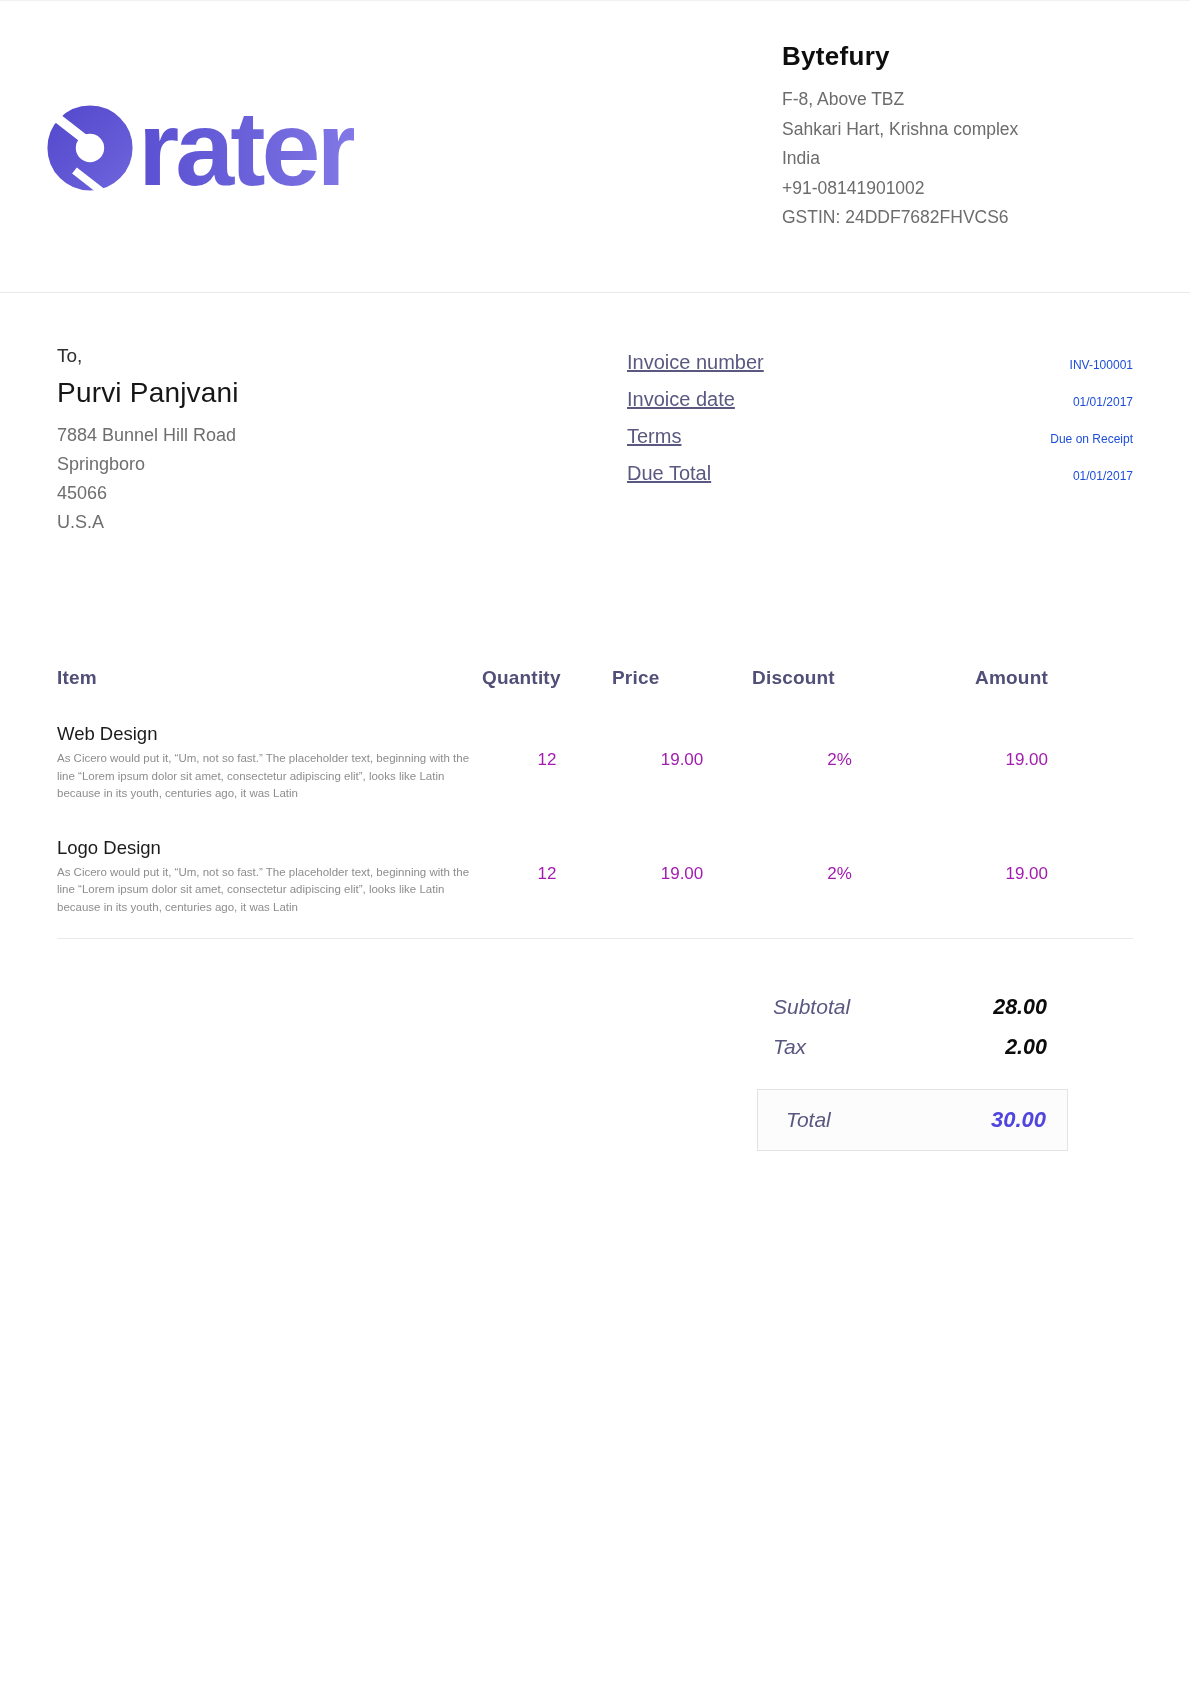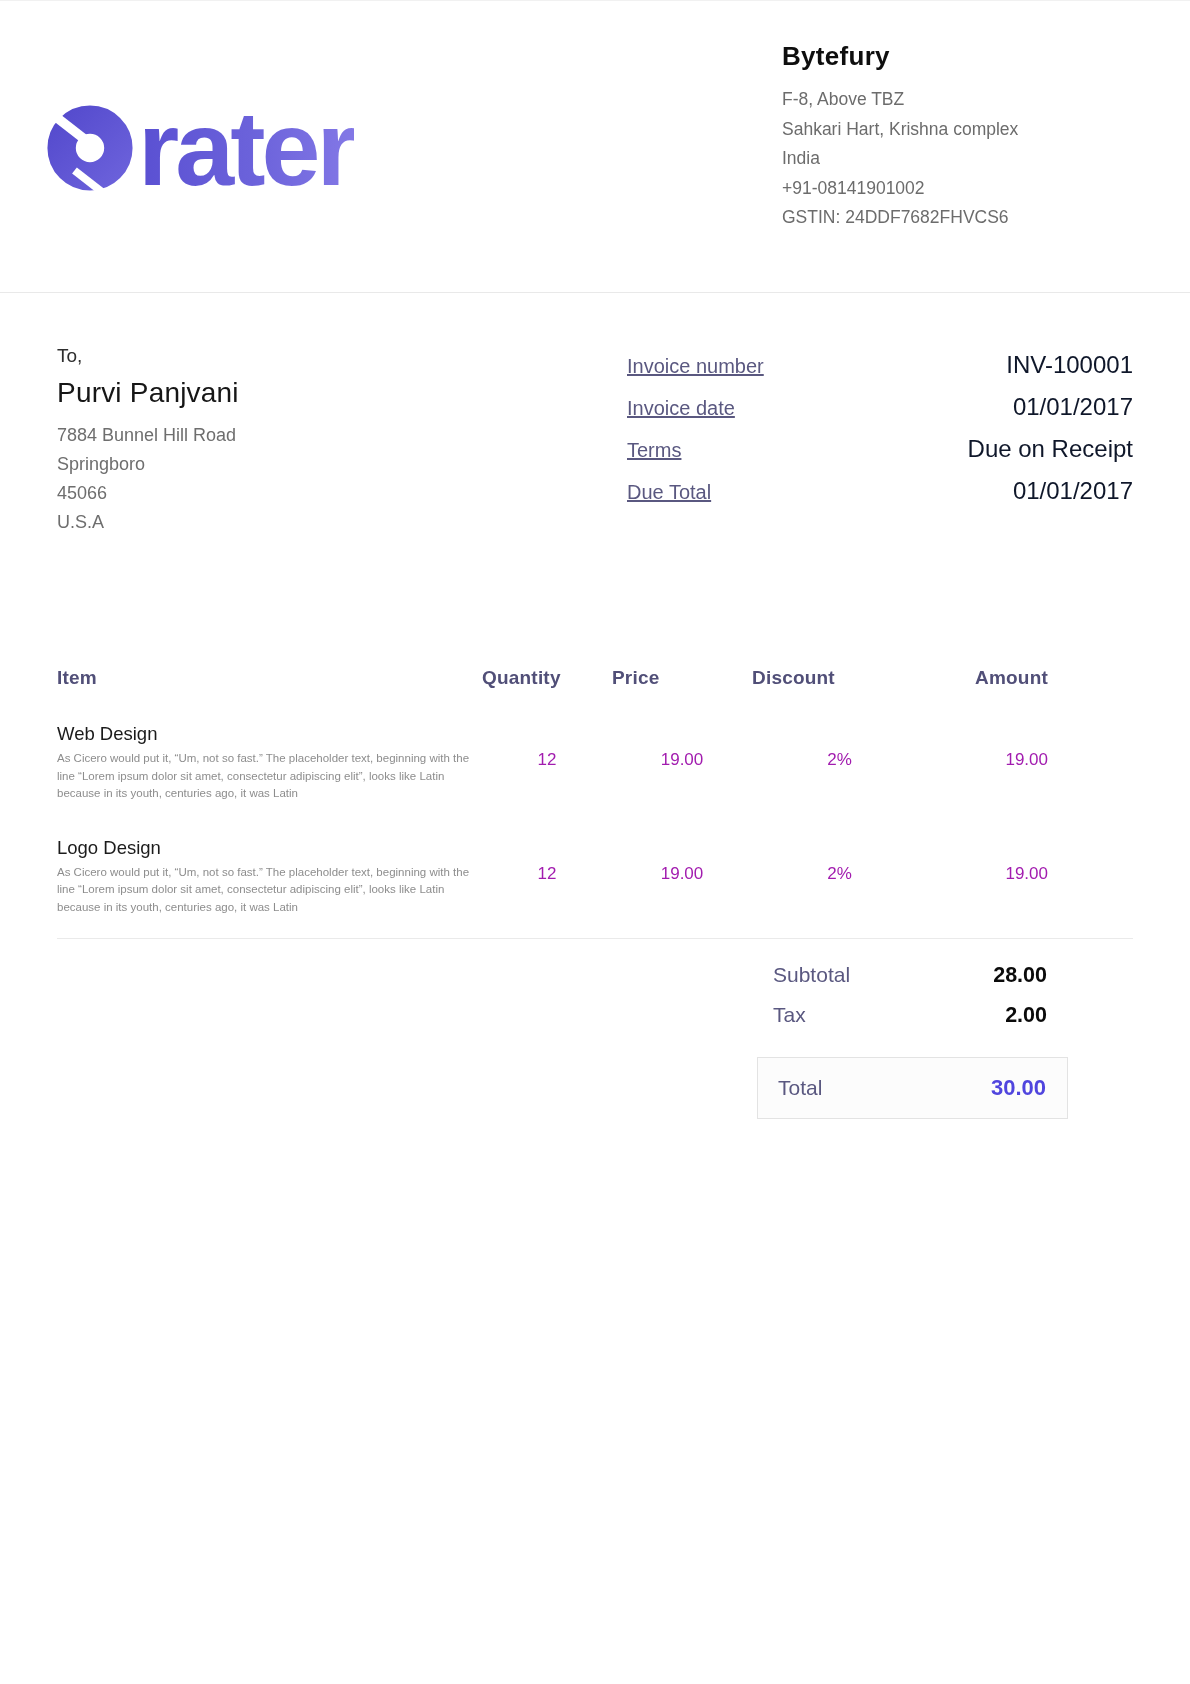--- a/index.html
+++ b/index.html
@@ -34,50 +34,50 @@
   .content { padding:0 57px; }
 
   .parties { display:flex; justify-content:space-between; margin-top:52px; }
   .billto .to { font-size:19px; color:#2e2e2e; margin-bottom:10px; }
   .billto .name { font-size:28px; font-weight:500; color:#161616; letter-spacing:.2px; margin-bottom:12px; }
   .billto .line { font-size:18px; color:#6e6e6e; line-height:29px; }
 
   .meta { width:506px; margin-top:6px; }
   .meta-row { display:flex; justify-content:space-between; align-items:baseline; margin-bottom:14px; }
   .meta-label { font-size:20px; color:#5a5880;text-decoration:underline; }
-  .meta-value { font-size:24px; font-weight:500; color:#0f172a; }
+  .meta-value { font-size:12px; font-weight:500; color:#1d4ed8; }
 
   
   .items { margin-top:130px; }
   .thead, .row { display:grid; grid-template-columns:425px 130px 140px 175px 1fr; }
   .th { font-size:19px; font-weight:700; color:#514f78; letter-spacing:.2px; }
   .th.c { text-align:left; }
   .th.r { text-align:right; padding-right:85px; }
   .row { margin-top:34px; }
   .item-name { font-size:18.5px; font-weight:500; color:#1b1b1b; }
   .item-desc { font-size:11.5px; color:#8d8d8d; line-height:17.5px; max-width:420px; margin-top:5px; }
   .num { font-size:17px; font-weight:500; color:#a21caf; padding-top:27px; }
   .num.c { text-align:center; }
   .num.r { text-align:right; padding-right:85px; }
 
   .divider { height:1px; background:#eaeaea; margin-top:22px; }
 
   
-  .totals { display:flex; flex-direction:column; align-items:flex-end; margin-top:24px; padding-right:65px; }
+  .totals { display:flex; flex-direction:column; align-items:flex-end; margin-top:56px; padding-right:65px;font-style:italic; }
   .t-row {
     width:311px; display:flex; justify-content:space-between; align-items:baseline;
     padding:0 21px 0 16px; margin-bottom:15px;
   }
   .t-label { font-size:21px; color:#5a5880; }
   .t-value { font-size:21.5px; font-weight:600; color:#0b0b0b; }
   .total-box {
     width:311px; height:62px; margin-top:14px;
     border:1px solid #e3e3e3; background:#fcfcfc;
     display:flex; justify-content:space-between; align-items:center;
-    padding:0 21px 0 20px;
+    padding:0 21px 0 28px;
   }
   .total-box .t-value { color:#5045de; font-size:22px; }
 </style>
 </head>
 <body>
 
 <header class="header">
   <div class="logo">
     <svg viewBox="0 0 100 100" aria-hidden="true">
       <defs>

